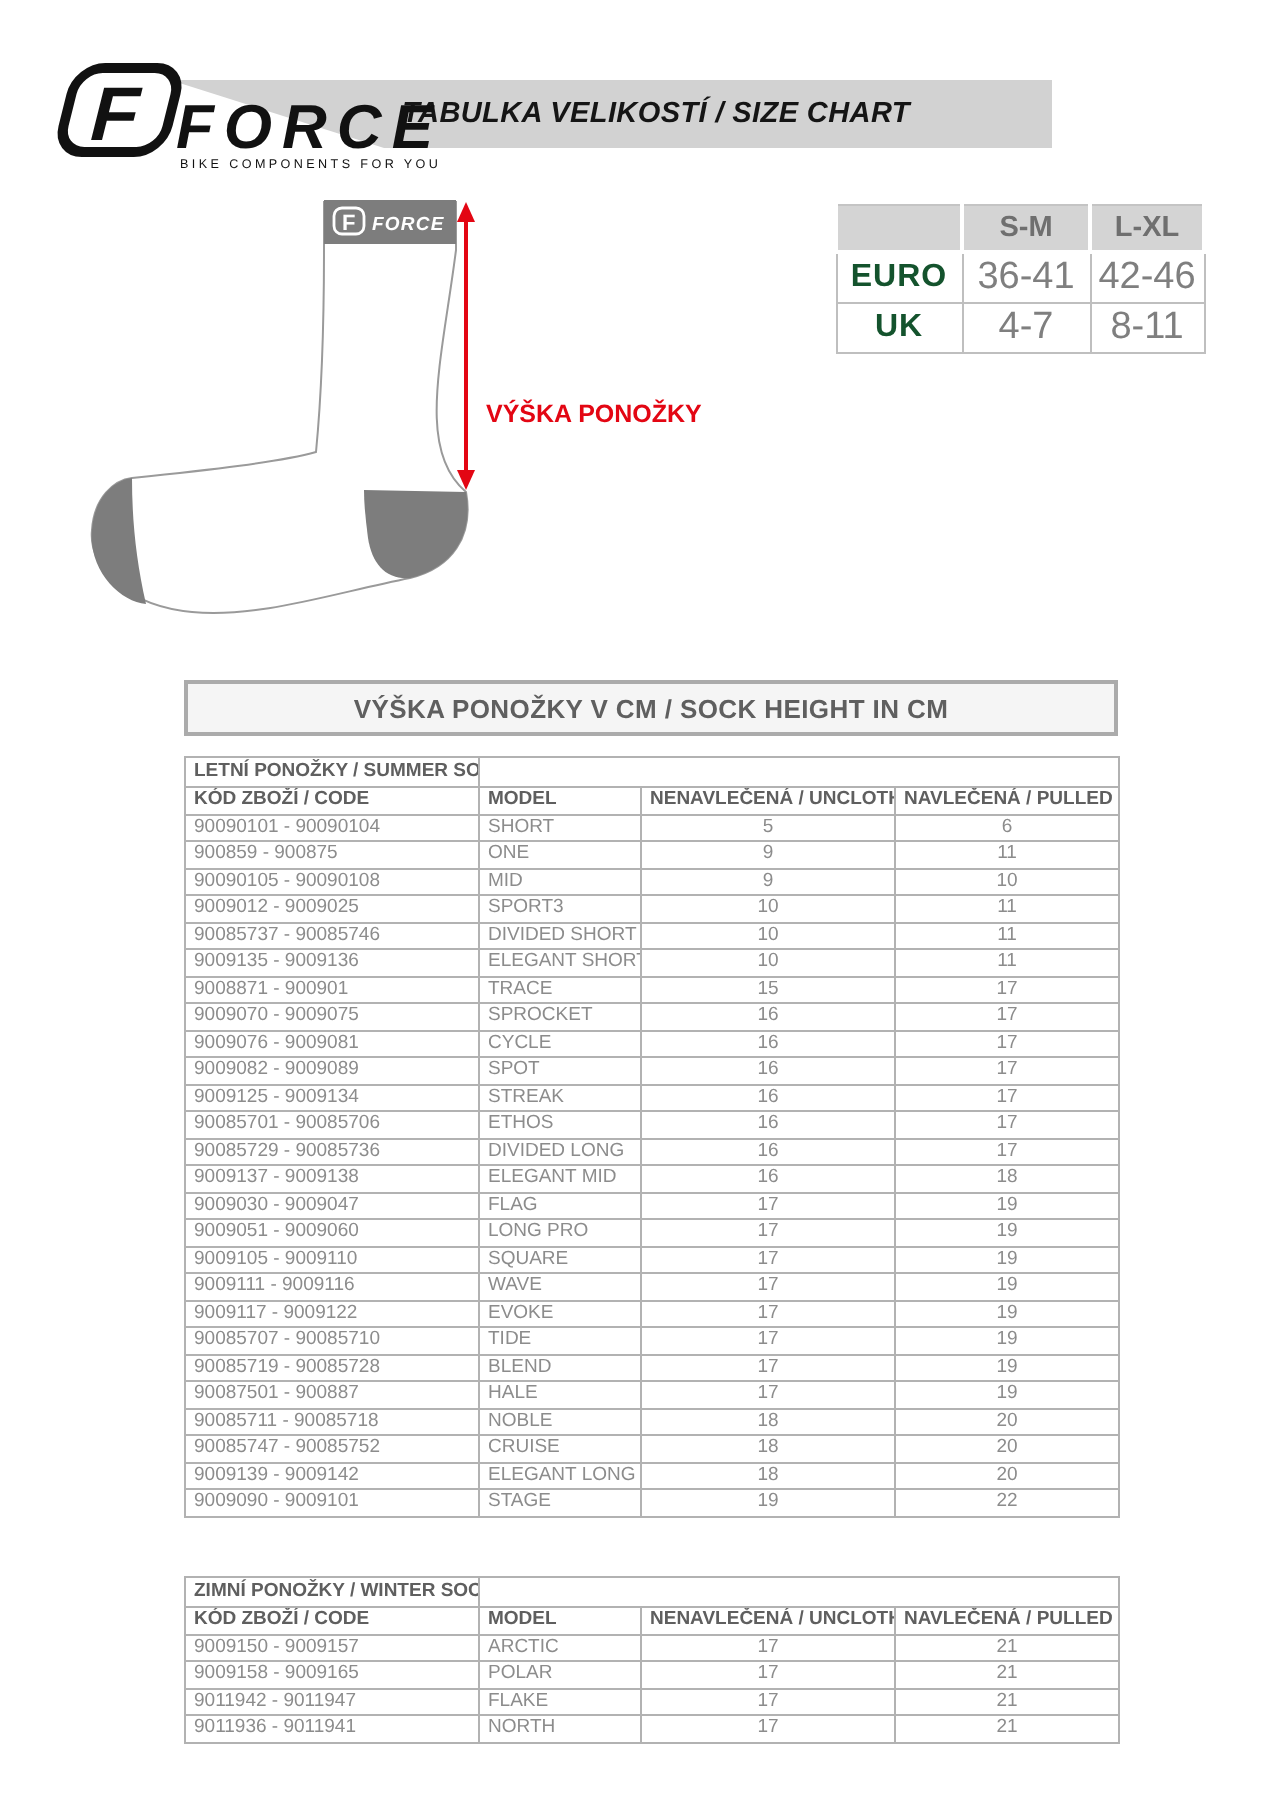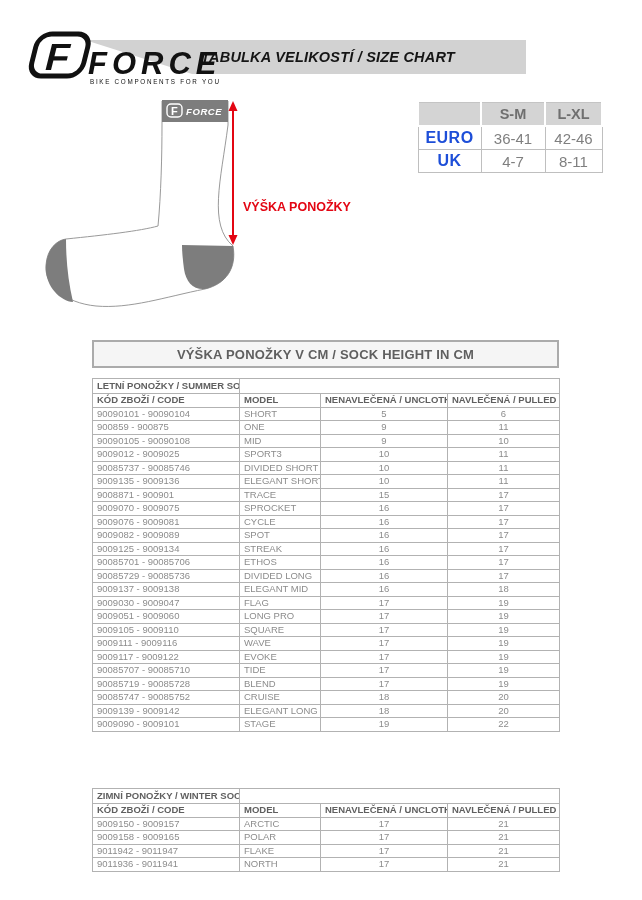--- a/index.html
+++ b/index.html
@@ -18,22 +18,22 @@
   
   .sock-svg{position:absolute;left:30px;top:90px;}
   .diagram-caption{position:absolute;left:243px;top:199px;width:165px;
       color:#e30613;font-size:12.5px;font-weight:bold;line-height:16px;}
 
   
   .size-table{position:absolute;left:417px;top:102px;border-collapse:collapse;}
   .size-table td,.size-table th{border:1px solid #bfbfbf;}
   .size-table thead th{background:#d4d4d4;border:2px solid #fff;border-top:1px solid #c4c4c4;
       height:20px;font-size:14.5px;font-weight:bold;color:#6f6f6f;text-align:center;margin-top:20px;}
-  .size-table td{background:#fff;height:20px;text-align:center;font-size:15px;color:#7f7f7f;}
-  .size-table td.rowlabel{font-size:16px;font-weight:bold;color:#1d4ed8;letter-spacing:.5px;}
+  .size-table td{background:#fff;height:20px;text-align:center;font-size:19px;color:#7f7f7f;}
+  .size-table td.rowlabel{font-size:16px;font-weight:bold;color:#14532d;letter-spacing:.5px;}
   .c1{width:59px}.c2{width:60px}.c3{width:53px}
 
   
   .section-bar{position:absolute;left:92px;top:340px;width:467px;height:28px;
       background:#f5f5f5;border:2px solid #ababab;box-sizing:border-box;
       display:flex;align-items:center;justify-content:center;
       font-size:13px;font-weight:bold;color:#5f5f5f;letter-spacing:.2px;}
 
   
   .data-table{border-collapse:collapse;position:absolute;left:92px;table-layout:fixed;width:467px;}
@@ -269,20 +269,32 @@
           <td class="num">17</td>
           <td class="num">19</td>
         </tr>
         <tr>
           <td>90085719 - 90085728</td>
           <td>BLEND</td>
           <td class="num">17</td>
           <td class="num">19</td>
         </tr>
         <tr>
+          <td>90087501 - 900887</td>
+          <td>HALE</td>
+          <td class="num">17</td>
+          <td class="num">19</td>
+        </tr>
+        <tr>
+          <td>90085711 - 90085718</td>
+          <td>NOBLE</td>
+          <td class="num">18</td>
+          <td class="num">20</td>
+        </tr>
+        <tr>
           <td>90085747 - 90085752</td>
           <td>CRUISE</td>
           <td class="num">18</td>
           <td class="num">20</td>
         </tr>
         <tr>
           <td>9009139 - 9009142</td>
           <td>ELEGANT LONG</td>
           <td class="num">18</td>
           <td class="num">20</td>

